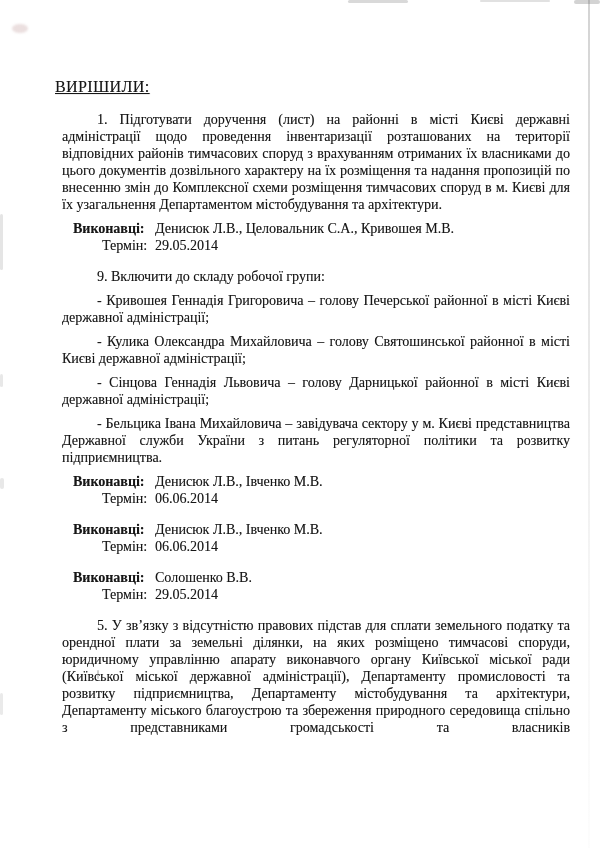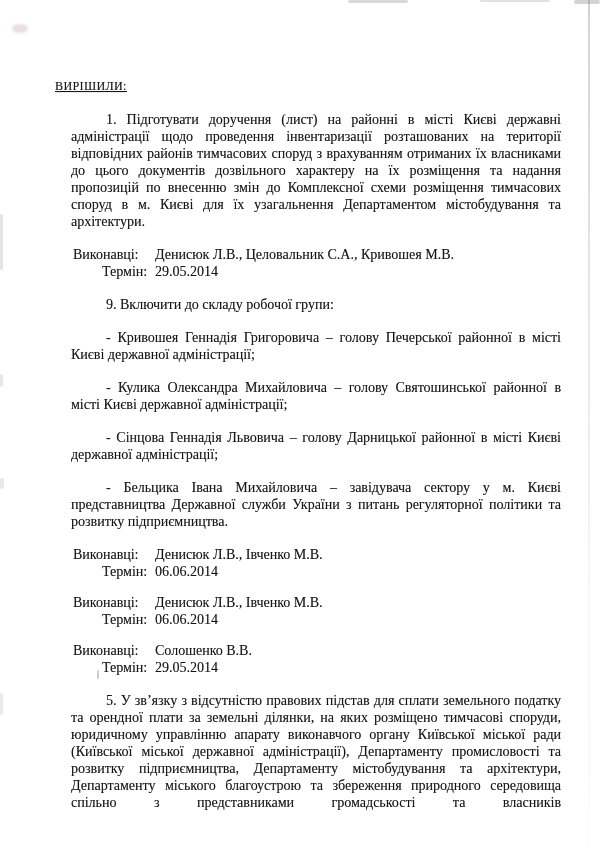--- a/index.html
+++ b/index.html
@@ -27,38 +27,39 @@
     width: 522px;
     font-size: 14px;
     line-height: 17px;
     text-shadow: 0.2px 0.2px 0.2px rgba(0,0,0,0.35);
   }
   .heading {
     text-decoration: underline;
     letter-spacing: 0.4px;
     margin: 0 0 16px 0;
     font-weight: normal;
-    font-size: 12px;
+    font-size: 16px;
   }
   .item { margin: 0; }
   .item + .item { margin-top: 14px; }
   p.para {
-    margin: 16px;
+    margin: 7px;
     text-align: justify;
     text-indent: 35px;
   }
   p.para.cutoff {
     text-align-last: justify;
   }
   .exec-line {
     padding-left: 18px;
   }
   .exec-line .lbl {
     display: inline-block;
     min-width: 82px;
+    font-weight: bold;
   }
   .term-line {
     padding-left: 47px;
   }
   .term-line .lbl {
     display: inline-block;
     min-width: 53px;
   }
   
   .scan-edge-line {

